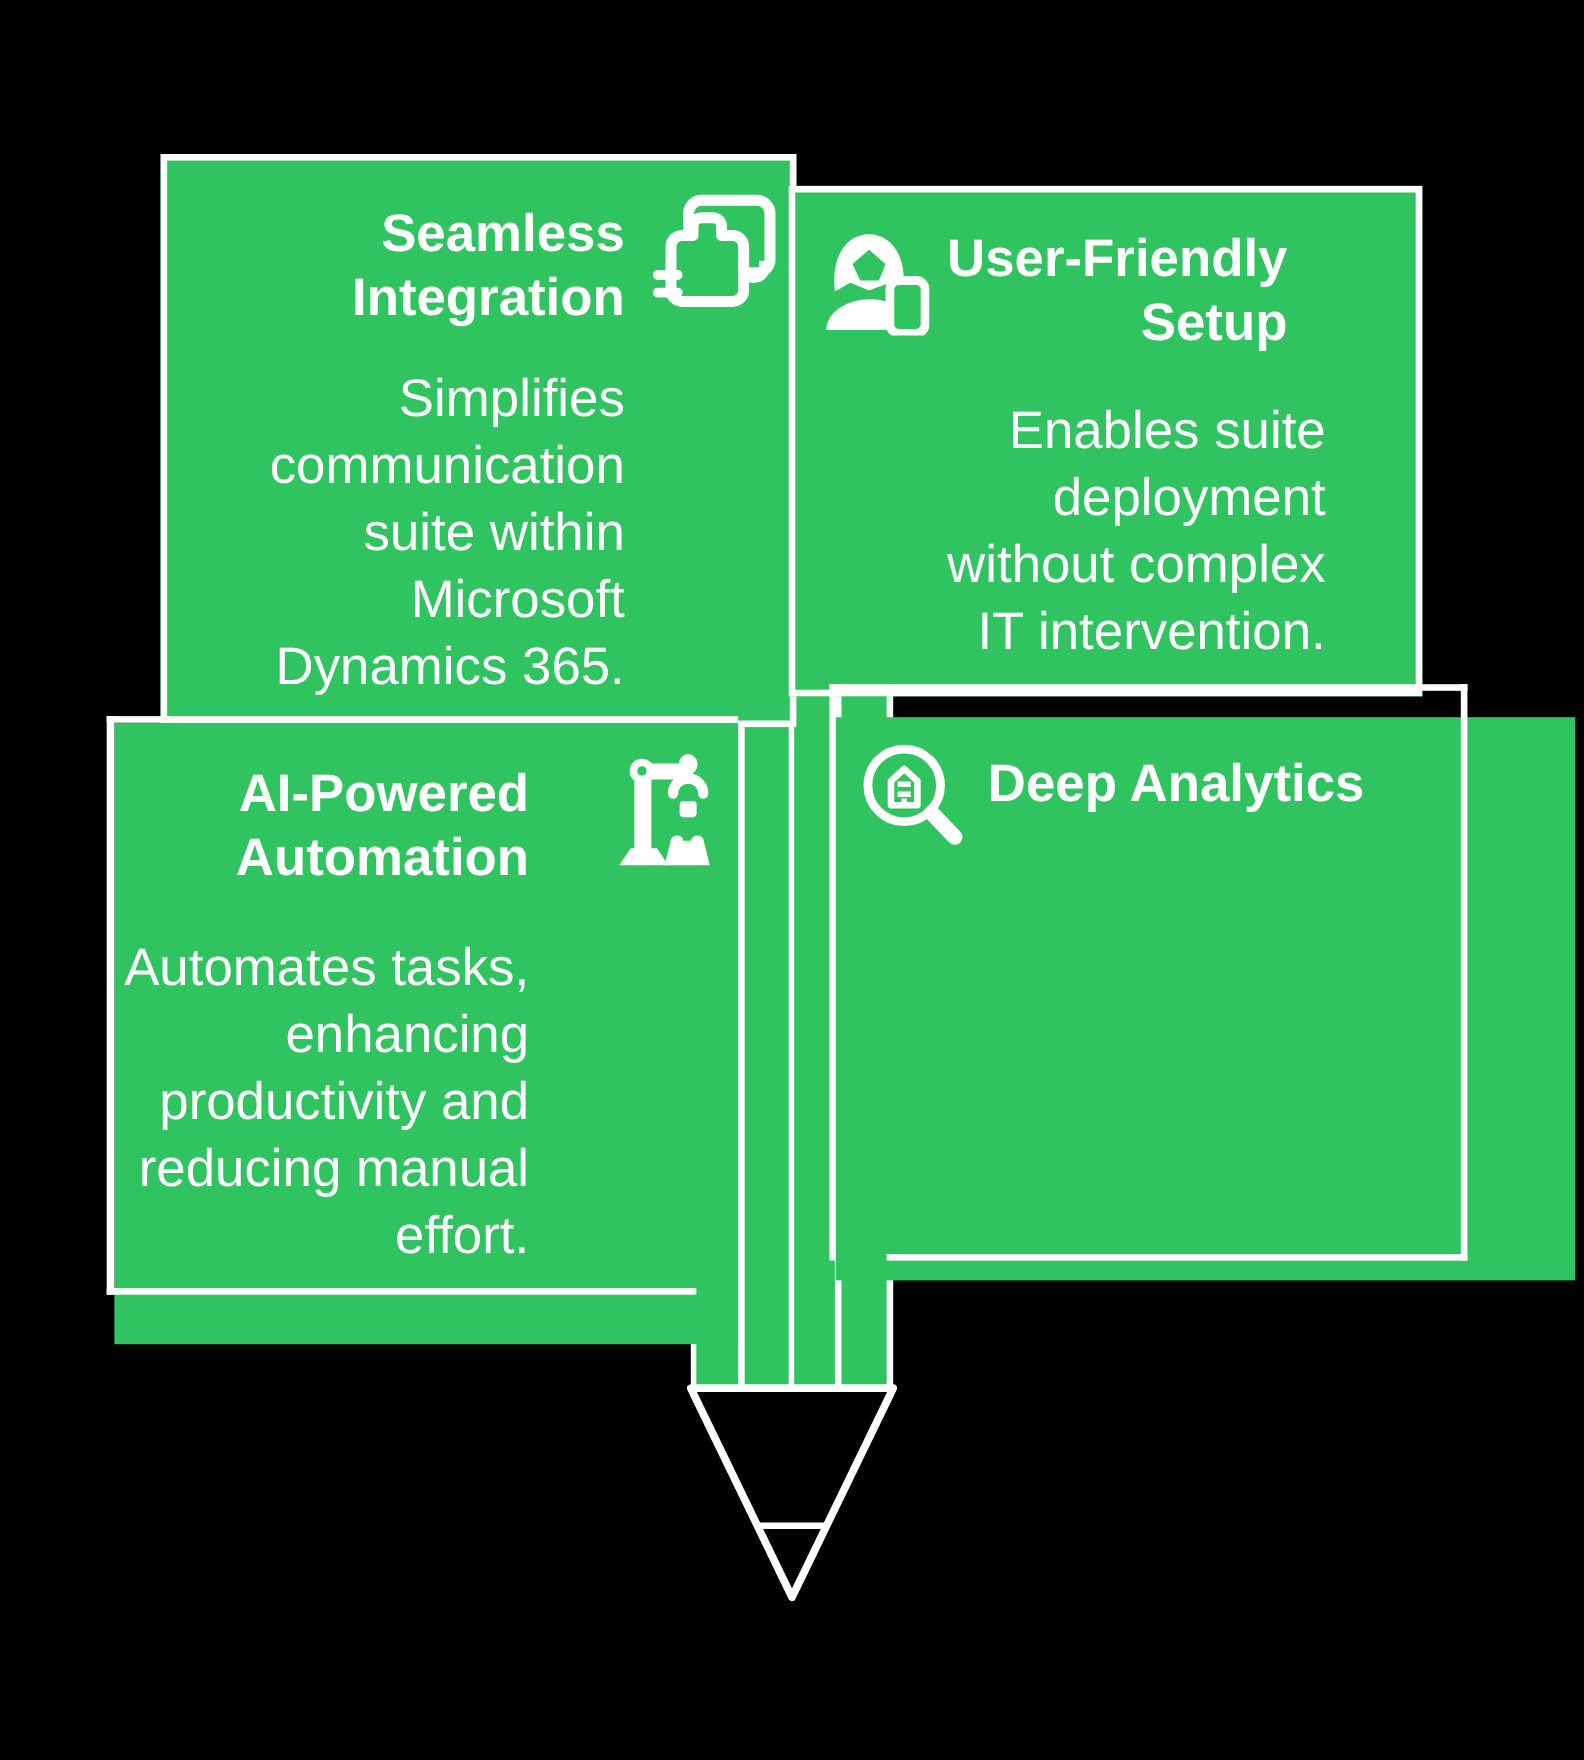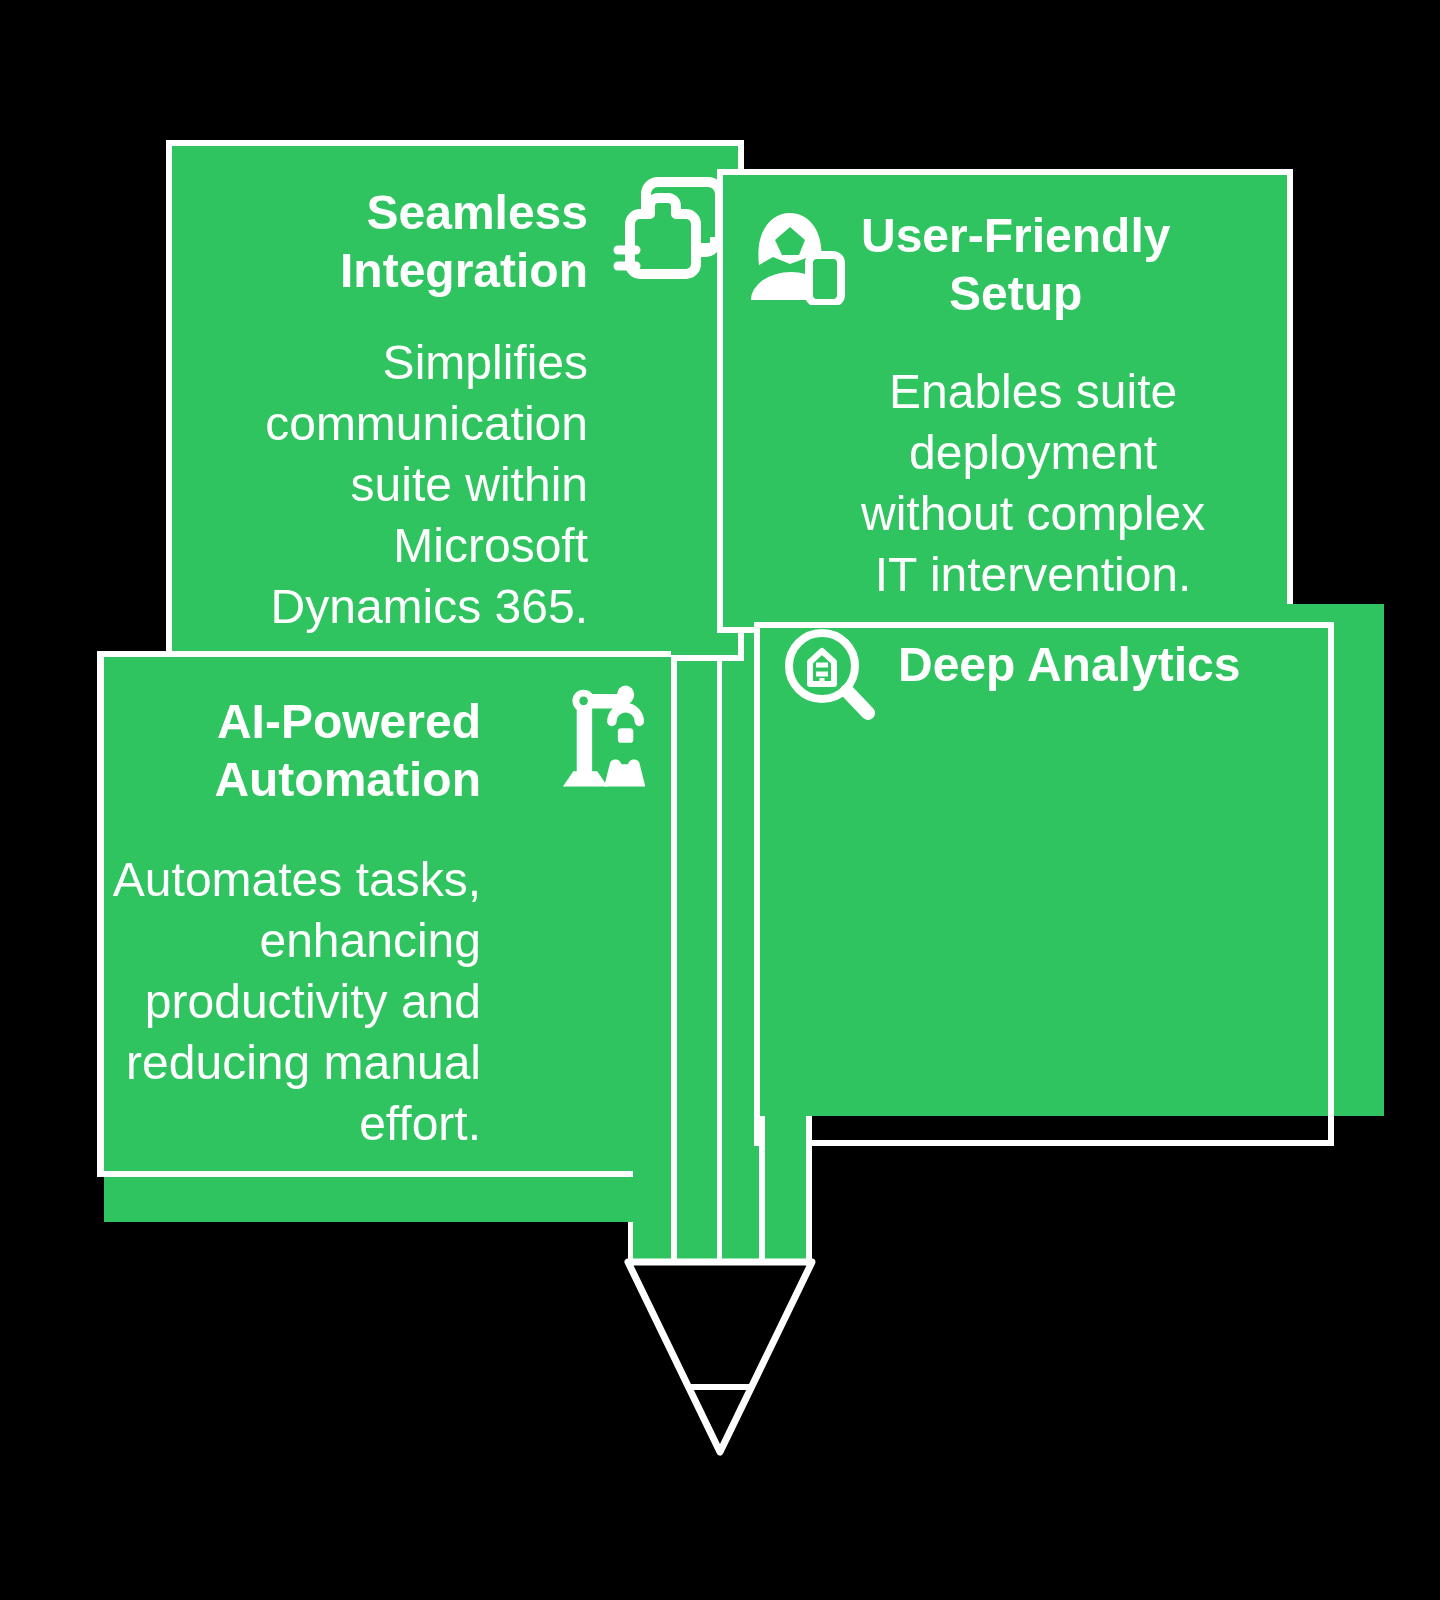--- a/index.html
+++ b/index.html
@@ -14,44 +14,44 @@
   .pencil-body { position:absolute; left:628px; top:618px; width:184px; height:644px; background:#fff; z-index:1; }
   .pencil-stripe { position:absolute; top:0; height:100%; background:var(--green); }
   .stripe-1 { left:5px;   width:38px; }
   .stripe-2 { left:49px;  width:40px; }
   .stripe-3 { left:94px;  width:37px; }
   .stripe-4 { left:137px; width:41px; }
   .pencil-tip-svg { position:absolute; left:618px; top:1256px; width:204px; height:204px; z-index:2; }
   
   .card { position:absolute; box-sizing:border-box; background:var(--green); }
   .card-bordered { border:6px solid #fff; }
-  .card-1 { left:146px; top:140px; width:578px; height:521px; z-index:3;margin-left:20px; }
+  .card-1 { left:146px; top:140px; width:578px; height:521px; z-index:3; }
   .card-2 { left:717px; top:169px; width:576px; height:464px; z-index:3; }
   .card-3 { left:104px; top:657px; width:567px; height:565px; z-index:4; }
-  .card-4 { left:760px; top:604px; width:624px; height:512px; z-index:4; }
+  .card-4 { left:760px; top:652px; width:672px; height:512px; z-index:4; }
   .edge { position:absolute; background:#fff; z-index:5; }
   
   .b3-left   { left:97px;  top:651px;  width:7px;   height:526px; }
   .b3-top    { left:97px;  top:651px;  width:574px; height:6px; }
   .b3-bottom { left:97px;  top:1171px; width:536px; height:6px; }
   
   .b4-left   { left:754px;  top:622px;  width:6px;   height:524px; }
   .b4-top    { left:754px;  top:622px;  width:580px; height:6px; }
   .b4-right  { left:1328px; top:622px;  width:6px;   height:524px; }
   .b4-bottom { left:806px;  top:1140px; width:528px; height:6px; }
   .card-title {
     position:absolute; font-size:48px; line-height:58px; font-weight:bold;
     white-space:pre-line; color:#fff;
   }
   .card-body {
     position:absolute; font-size:48px; line-height:61px; font-weight:normal;
     white-space:pre-line; color:#fff;
   }
   .align-right { text-align:right; }
-  .align-left  { text-align:center; }
+  .align-left  { text-align:right; }
   .c1-title { top:38px;  right:150px; }
   .c1-body  { top:186px; right:150px; }
   .c1-icon  { top:30px;  right:12px;  width:116px; height:112px; }
   .c2-title { top:32px;  left:138px; }
   .c2-body  { top:186px; left:138px; }
   .c2-icon  { top:28px;  left:22px;  width:100px; height:102px; }
   .c3-title { top:36px;  right:190px; }
   .c3-body  { top:192px; right:190px;text-align:right; }
   .c3-icon  { top:26px;  right:24px; width:96px; height:106px; }
   .c4-title { top:32px;  left:138px; }

